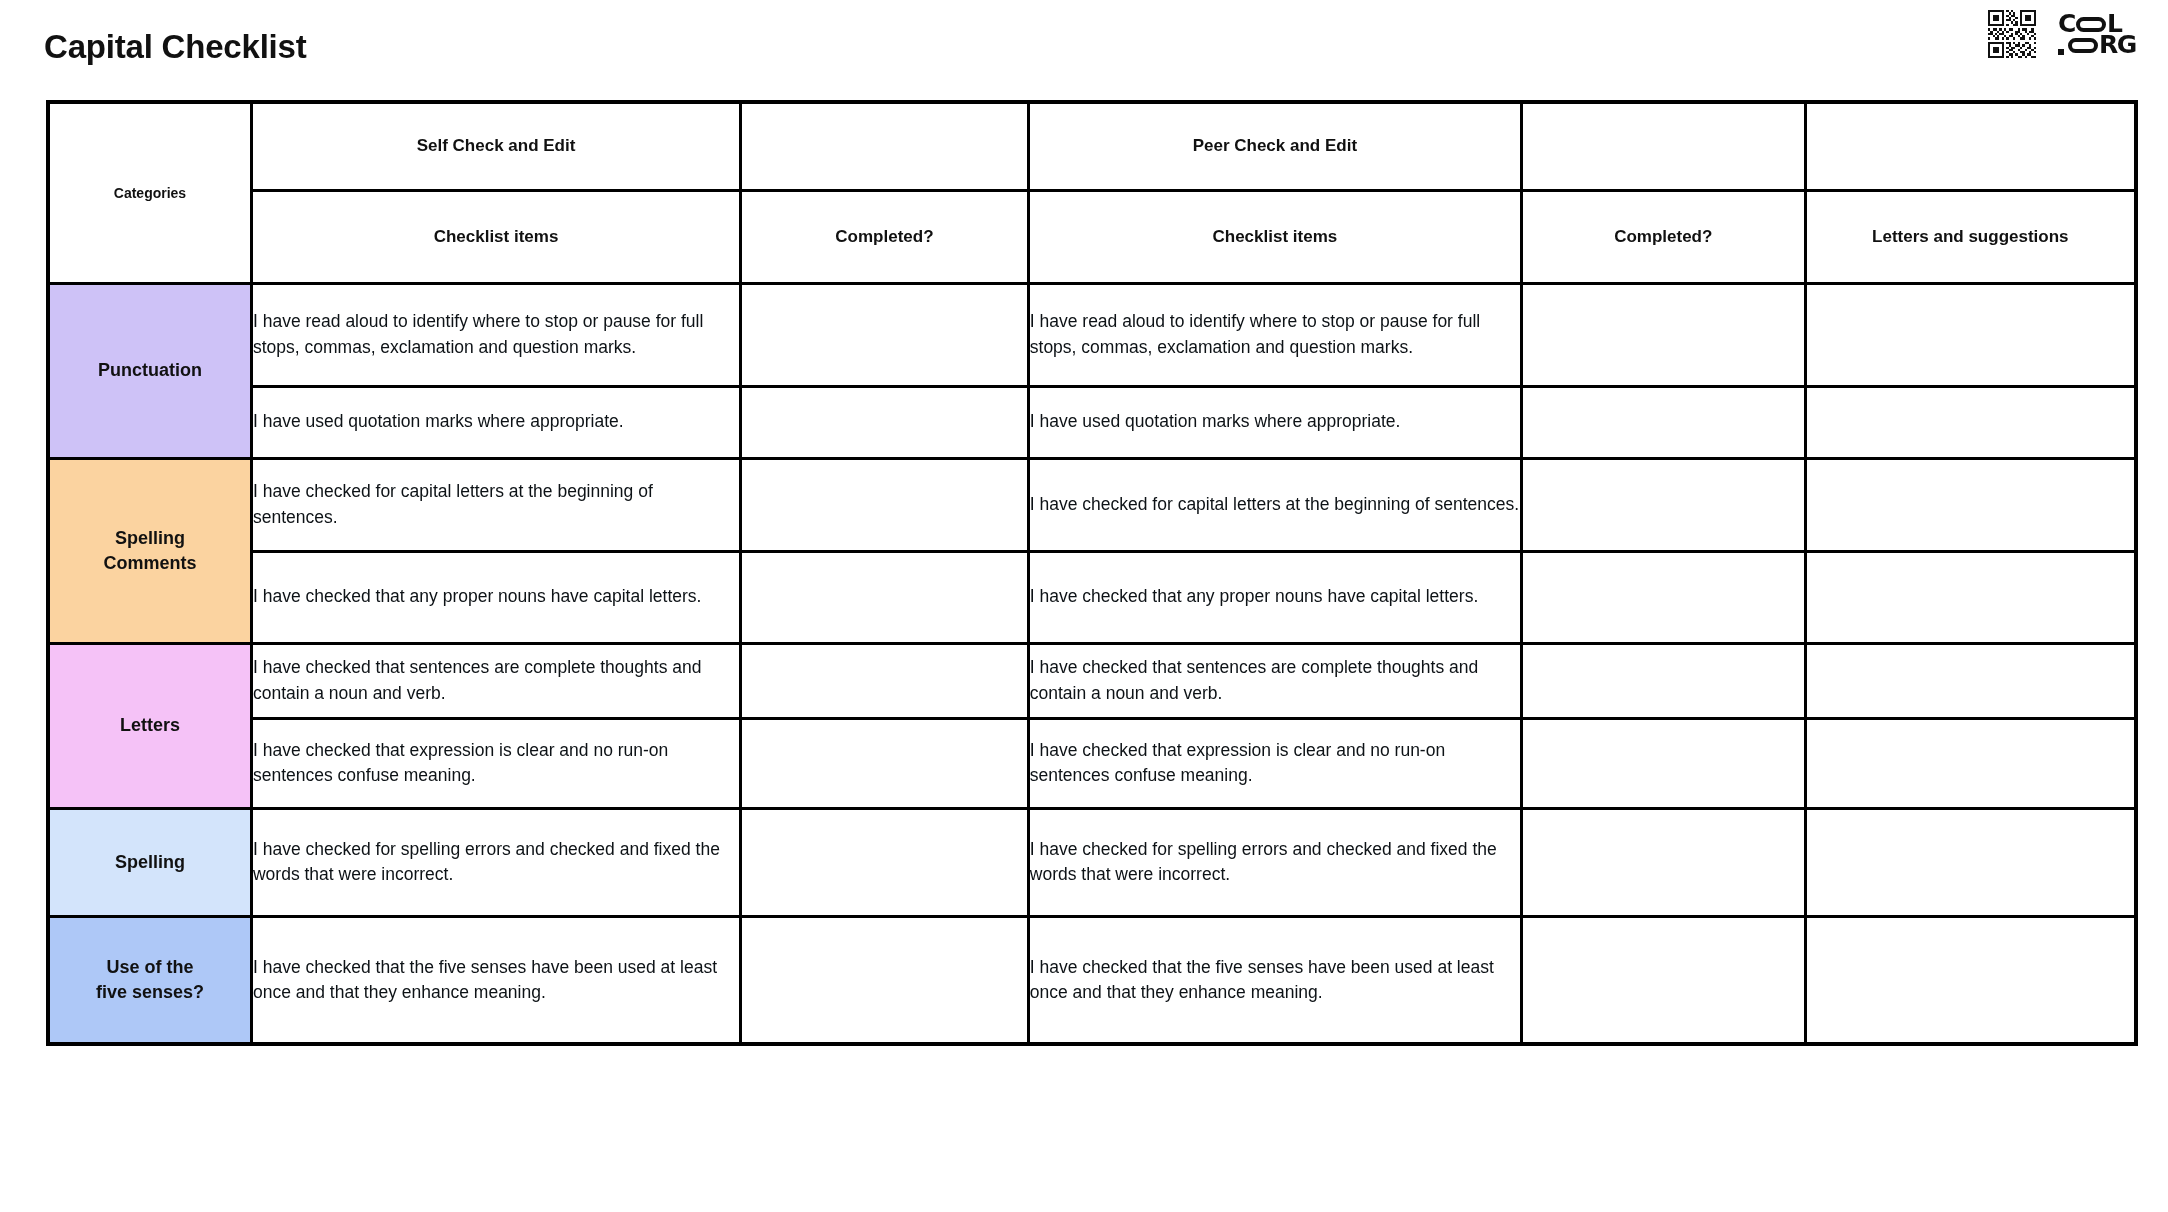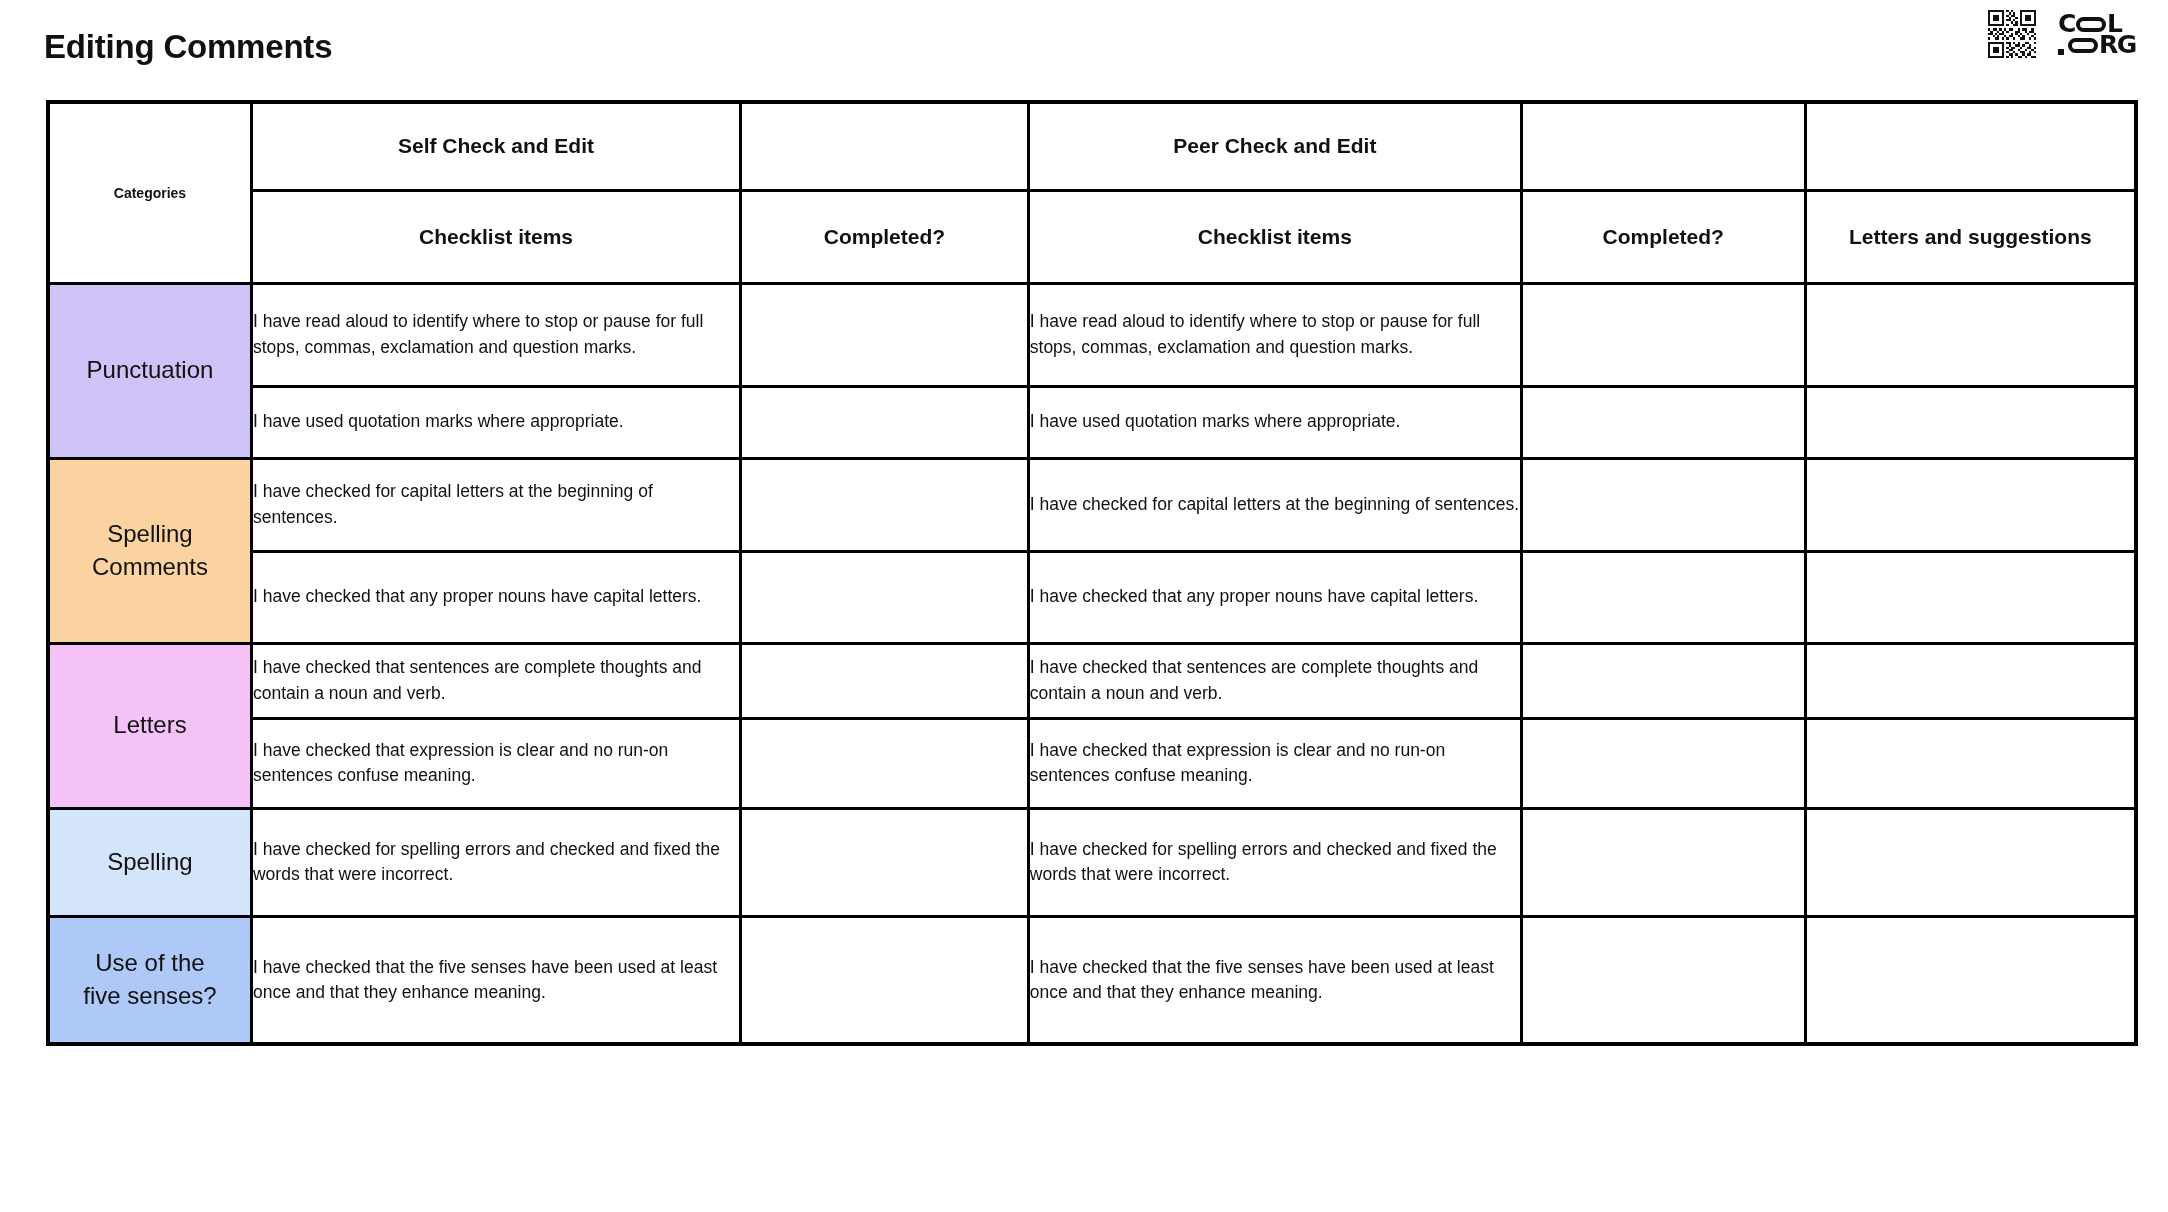--- a/index.html
+++ b/index.html
@@ -91,38 +91,38 @@
   col.c-sci  { width: 476px; }
   col.c-sc   { width: 280px; }
   col.c-pci  { width: 480px; }
   col.c-pc   { width: 276px; }
   col.c-com  { width: 322px; }
 
   
   td.hdr {
     background: #fdeaf3;
     text-align: center;
-    font-size: 21px;
+    font-size: 17px;
     font-weight: 700;
     color: #111111;
     padding: 6px 10px;
   }
   td.hdr-cat {
     background: #fdd6e8;
     text-align: center;
     font-size: 14px;
     font-weight: 700;
     color: #111111;
     padding: 6px 8px;
   }
   
   td.cat {
     text-align: center;
-    font-size: 24px;
-    font-weight: 400;
+    font-size: 18px;
+    font-weight: 700;
     color: #111111;
     padding: 6px 8px;
     line-height: 1.35;
   }
   
   td.item {
     font-size: 17.5px;
     font-weight: 400;
     color: #0d1216;
     line-height: 1.44;
@@ -132,21 +132,21 @@
   }
   td.blank { background: #ffffff; }
 
   .cat-line { display: block; }
 </style>
 </head>
 <body>
 
 <div id="page">
 
-  <div class="page-title">Editing Comments</div>
+  <div class="page-title">Capital Checklist</div>
 
   <div class="brand">
     <span>
       <svg class="qr" viewBox="0 0 21 21" shape-rendering="crispEdges" aria-hidden="true">
         <rect width="21" height="21" fill="#ffffff"></rect>
         <g fill="#111111">
           <rect x="0" y="0" width="7" height="1"></rect>
             <rect x="0" y="6" width="7" height="1"></rect>
           <rect x="0" y="0" width="1" height="7"></rect>
             <rect x="6" y="0" width="1" height="7"></rect>

